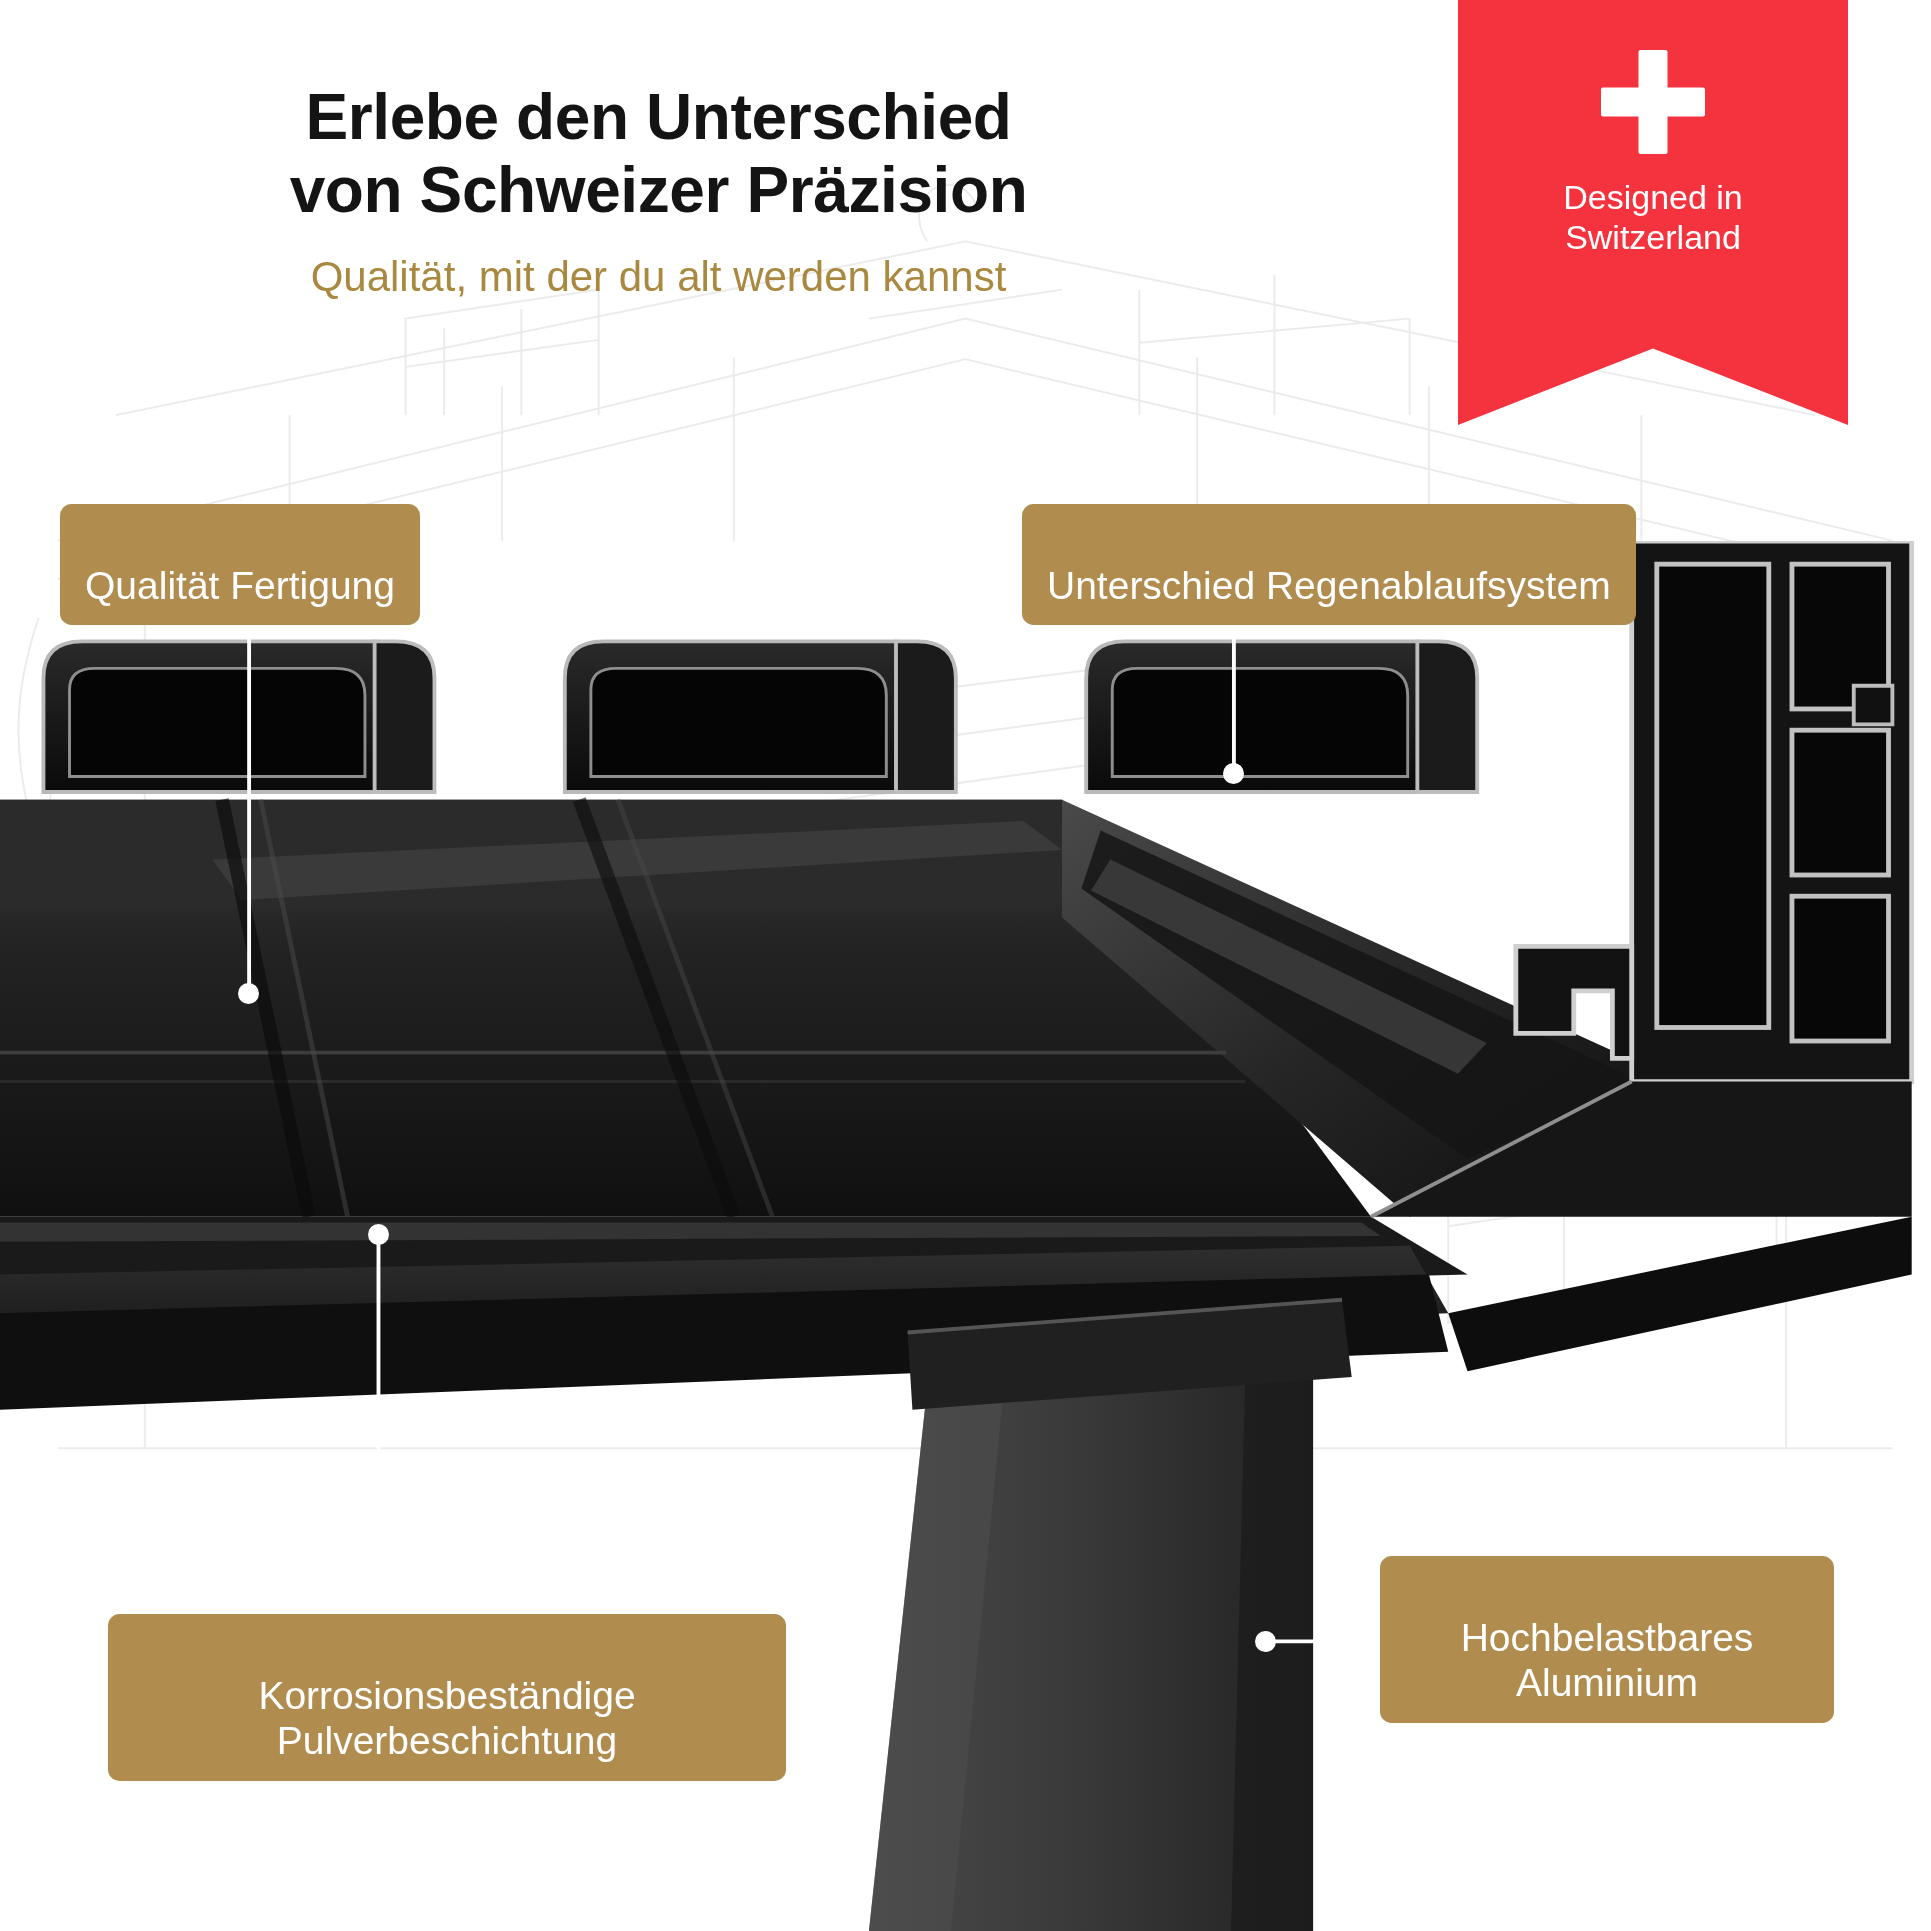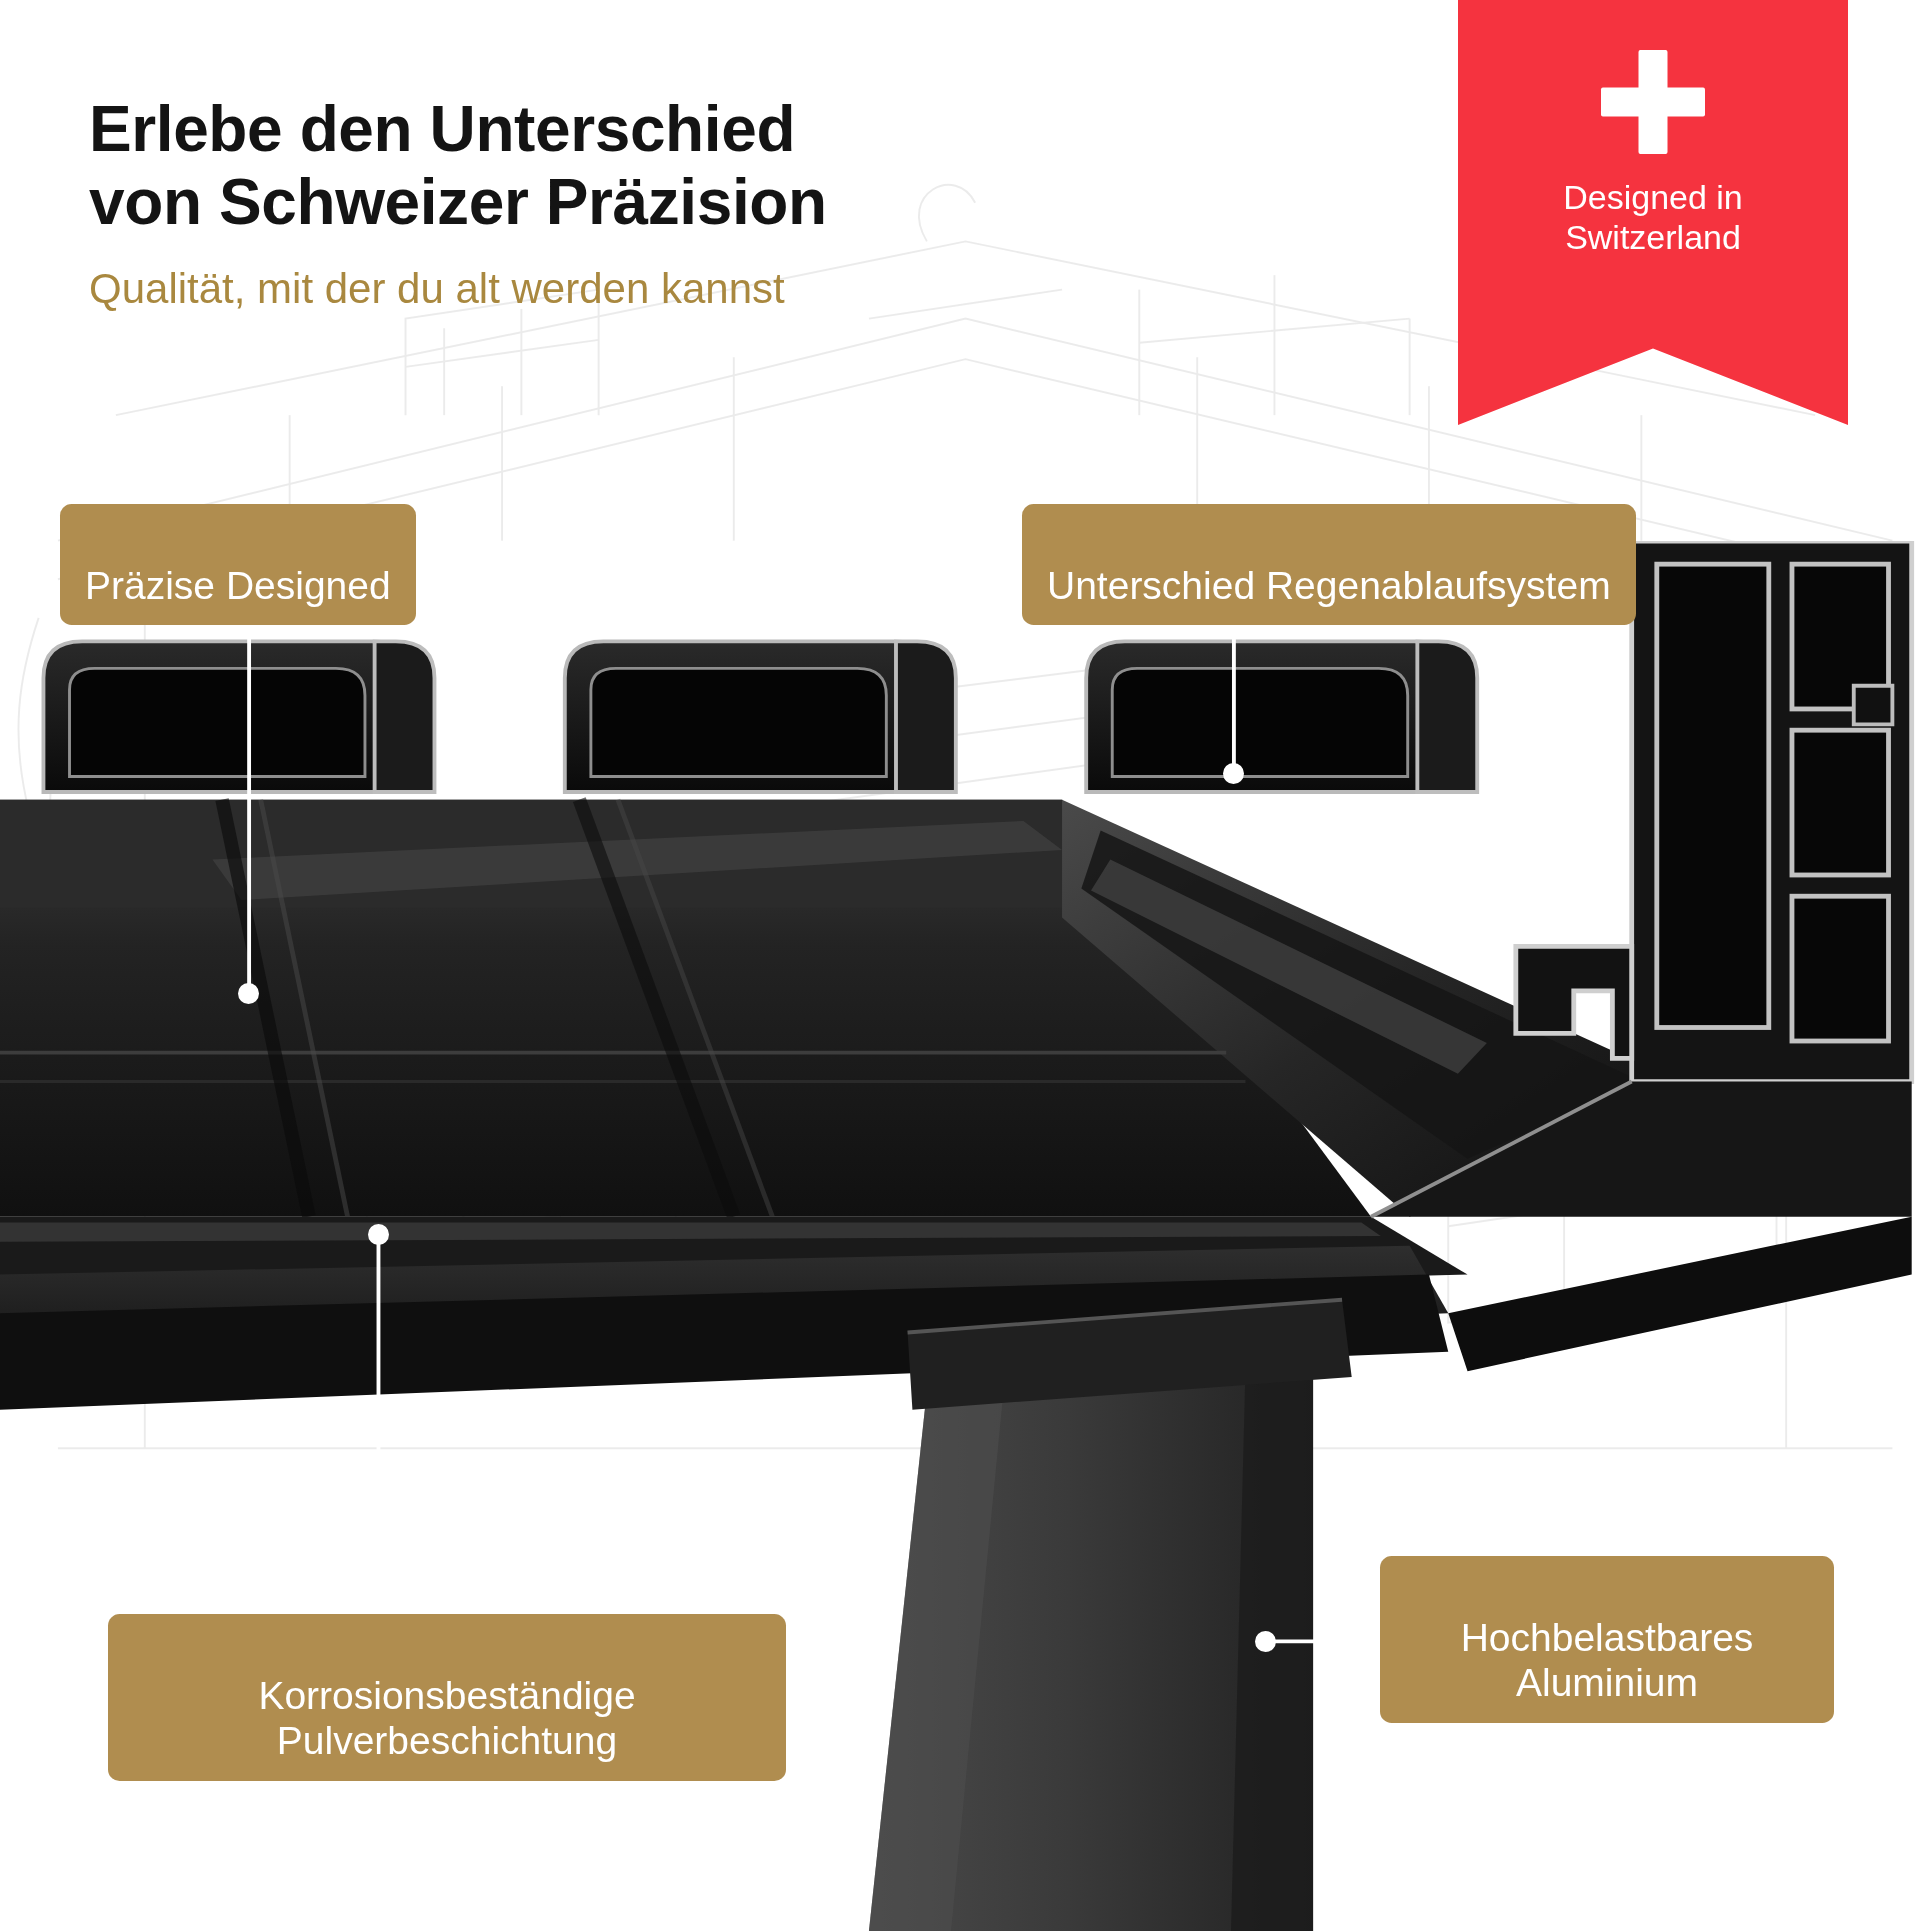--- a/index.html
+++ b/index.html
@@ -27,22 +27,23 @@
     inset: 0;
     width: 1931px;
     height: 1931px;
     opacity: 0.5;
   }
 
   
   #headline {
     position: absolute;
     left: 89px;
-    top: 93px;
+    top: 81px;
     width: 1139px;
+    text-align: center;
   }
   #headline .h1 {
     font-size: 64px;
     line-height: 1.14;
     font-weight: bold;
     color: #141414;
     letter-spacing: -0.4px;
     white-space: pre-line;
   }
   #headline .sub {
@@ -312,21 +313,21 @@
       <path d="M392 1660 L392 1280"></path>
       <path d="M1470 1700 L1310 1700"></path>
     </g>
   </svg>
   <div class="dot" style="left:238px; top:983px;"></div>
   <div class="dot" style="left:1223px; top:763px;"></div>
   <div class="dot" style="left:368px;  top:1224px;"></div>
   <div class="dot" style="left:1255px; top:1631px;"></div>
 
   <div class="callout" id="callout-precision">
-    <span>Präzise Designed</span>
+    <span>Qualität Fertigung</span>
   </div>
   <div class="callout" id="callout-drainage">
     <span>Unterschied Regenablaufsystem</span>
   </div>
   <div class="callout center" id="callout-coating">
     <span>Korrosionsbeständige
 Pulverbeschichtung</span>
   </div>
   <div class="callout center" id="callout-aluminium">
     <span>Hochbelastbares

